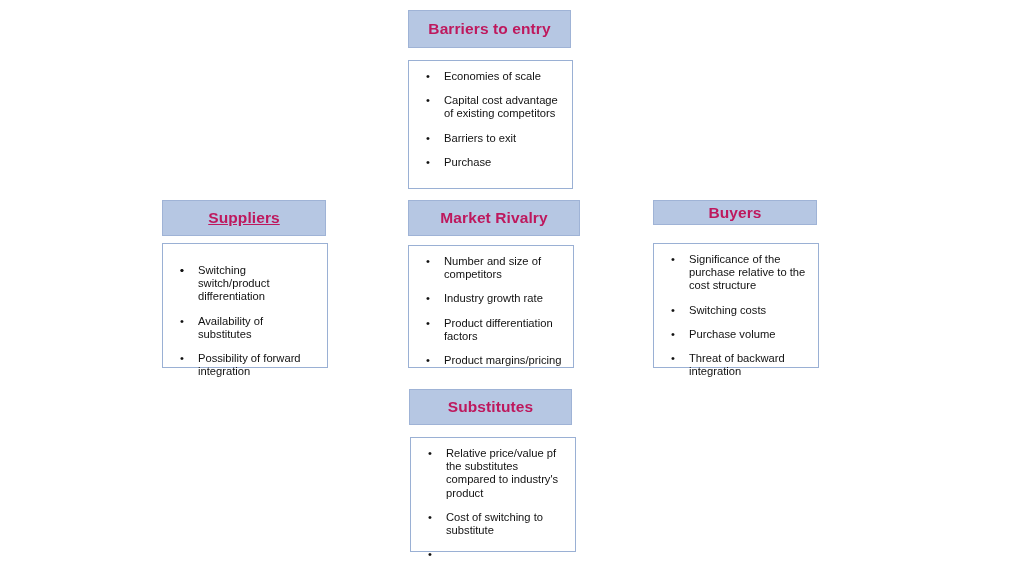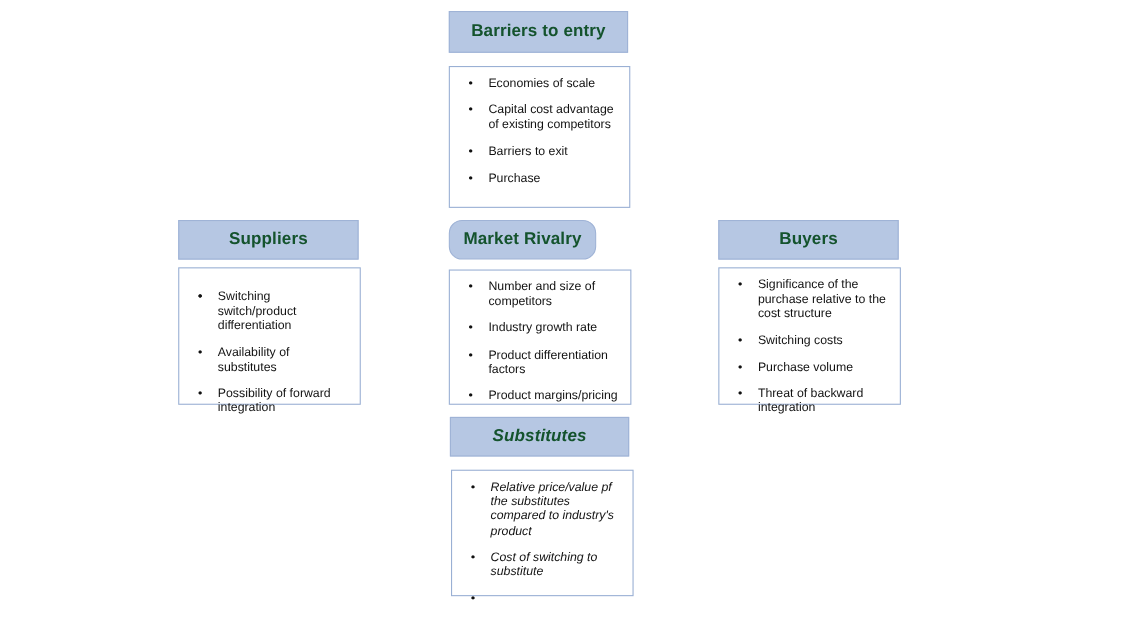--- a/index.html
+++ b/index.html
@@ -25,21 +25,21 @@
     left: 0;
     top: 0;
     background: #b6c7e3;
     border: 1px solid #9fb3d6;
     box-sizing: border-box;
     display: flex;
     align-items: center;
     justify-content: center;
     font-weight: bold;
     font-size: 15.5px;
-    color: #14532d;
+    color: #be185d;
     letter-spacing: 0.1px;
   }
 
   .force-body {
     position: absolute;
     left: 0;
     background: #ffffff;
     border: 1px solid #9ab0d4;
     box-sizing: border-box;
     padding: 9px 8px 8px 8px;
@@ -72,35 +72,35 @@
     color: #111111;
   }
 
   
   #block-barriers { left: 408px; top: 10px; width: 165px; height: 170px; }
   #block-barriers .force-header { width: 163px; height: 38px; }
   #block-barriers .force-body   { top: 50px; width: 165px; height: 129px; }
 
   
   #block-suppliers { left: 162px; top: 200px; width: 166px; height: 168px; }
-  #block-suppliers .force-header { width: 164px; height: 36px; }
+  #block-suppliers .force-header { width: 164px; height: 36px; text-decoration: underline; }
   #block-suppliers .force-body   { top: 43px; width: 166px; height: 125px; }
 
   
   #block-rivalry { left: 408px; top: 200px; width: 166px; height: 168px; }
-  #block-rivalry .force-header { width: 134px; height: 36px; border-radius: 12px; }
+  #block-rivalry .force-header { width: 172px; height: 36px; }
   #block-rivalry .force-body   { top: 45px; width: 166px; height: 123px; }
 
   
   #block-buyers { left: 653px; top: 200px; width: 166px; height: 168px; }
-  #block-buyers .force-header { width: 164px; height: 36px; }
+  #block-buyers .force-header { width: 164px; height: 25px; }
   #block-buyers .force-body   { top: 43px; width: 166px; height: 125px; }
 
   
-  #block-substitutes { left: 409px; top: 379px; width: 166px; height: 168px; font-style: italic; }
+  #block-substitutes { left: 409px; top: 389px; width: 166px; height: 168px; }
   #block-substitutes .force-header { width: 163px; height: 36px; }
   #block-substitutes .force-body   { top: 48px; left: 1px; width: 166px; height: 115px; }
 </style>
 </head>
 <body>
 
 <div class="force-block" id="block-barriers">
   <div class="force-header">Barriers to entry</div>
   <div class="force-body">
     <ul class="bullet-list">

